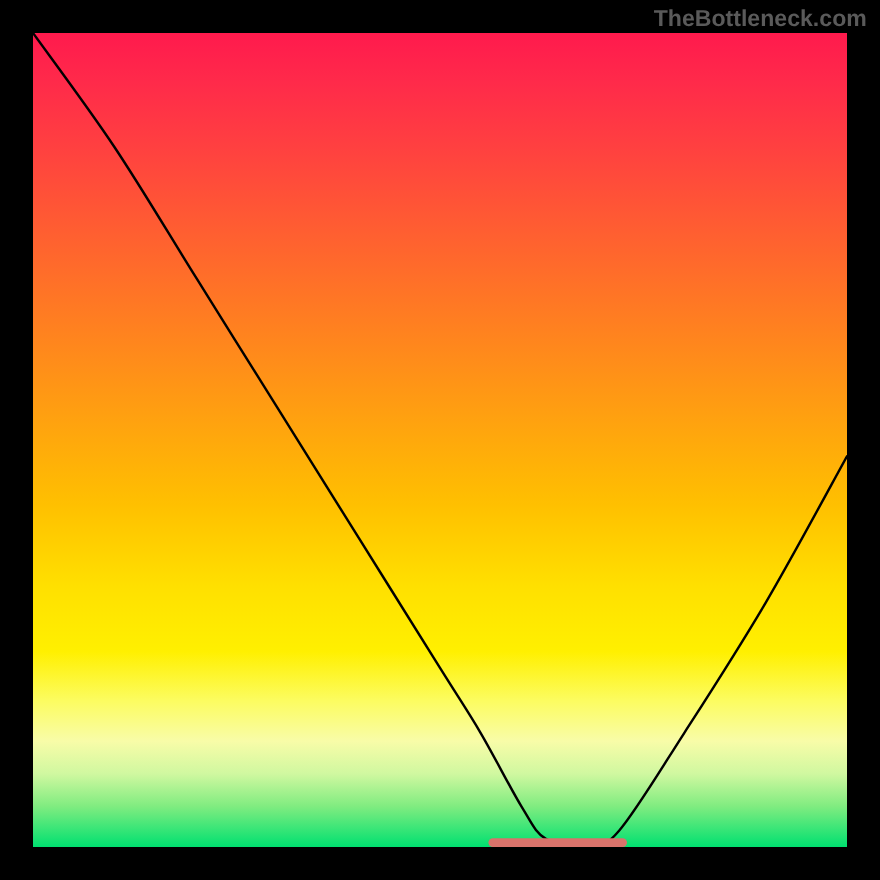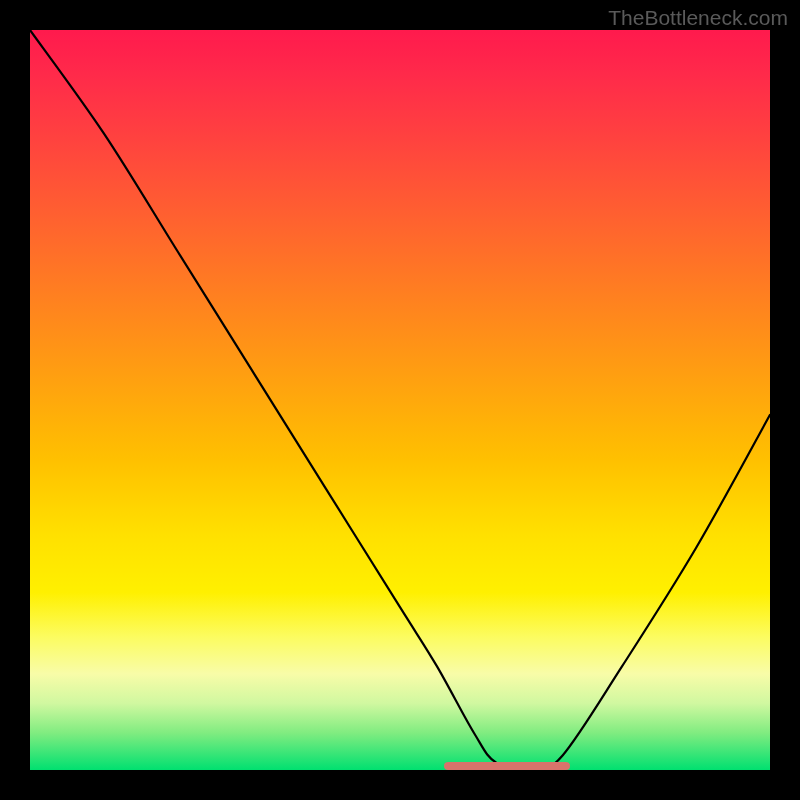--- a/index.html
+++ b/index.html
@@ -10,21 +10,21 @@
     position: relative;
     overflow: hidden;
     font-family: Arial, sans-serif;
   }
   .watermark {
     position: absolute;
     top: 6px;
     right: 12px;
     color: #5a5a5a;
     font-size: 21px;
-    font-weight: 400;
+    font-weight: 700;
     z-index: 10;
   }
   .plot-area {
     position: absolute;
     left: 30px;
     top: 30px;
     width: 740px;
     height: 740px;
     background: linear-gradient(to bottom,
       #ff1a4d 0%,

